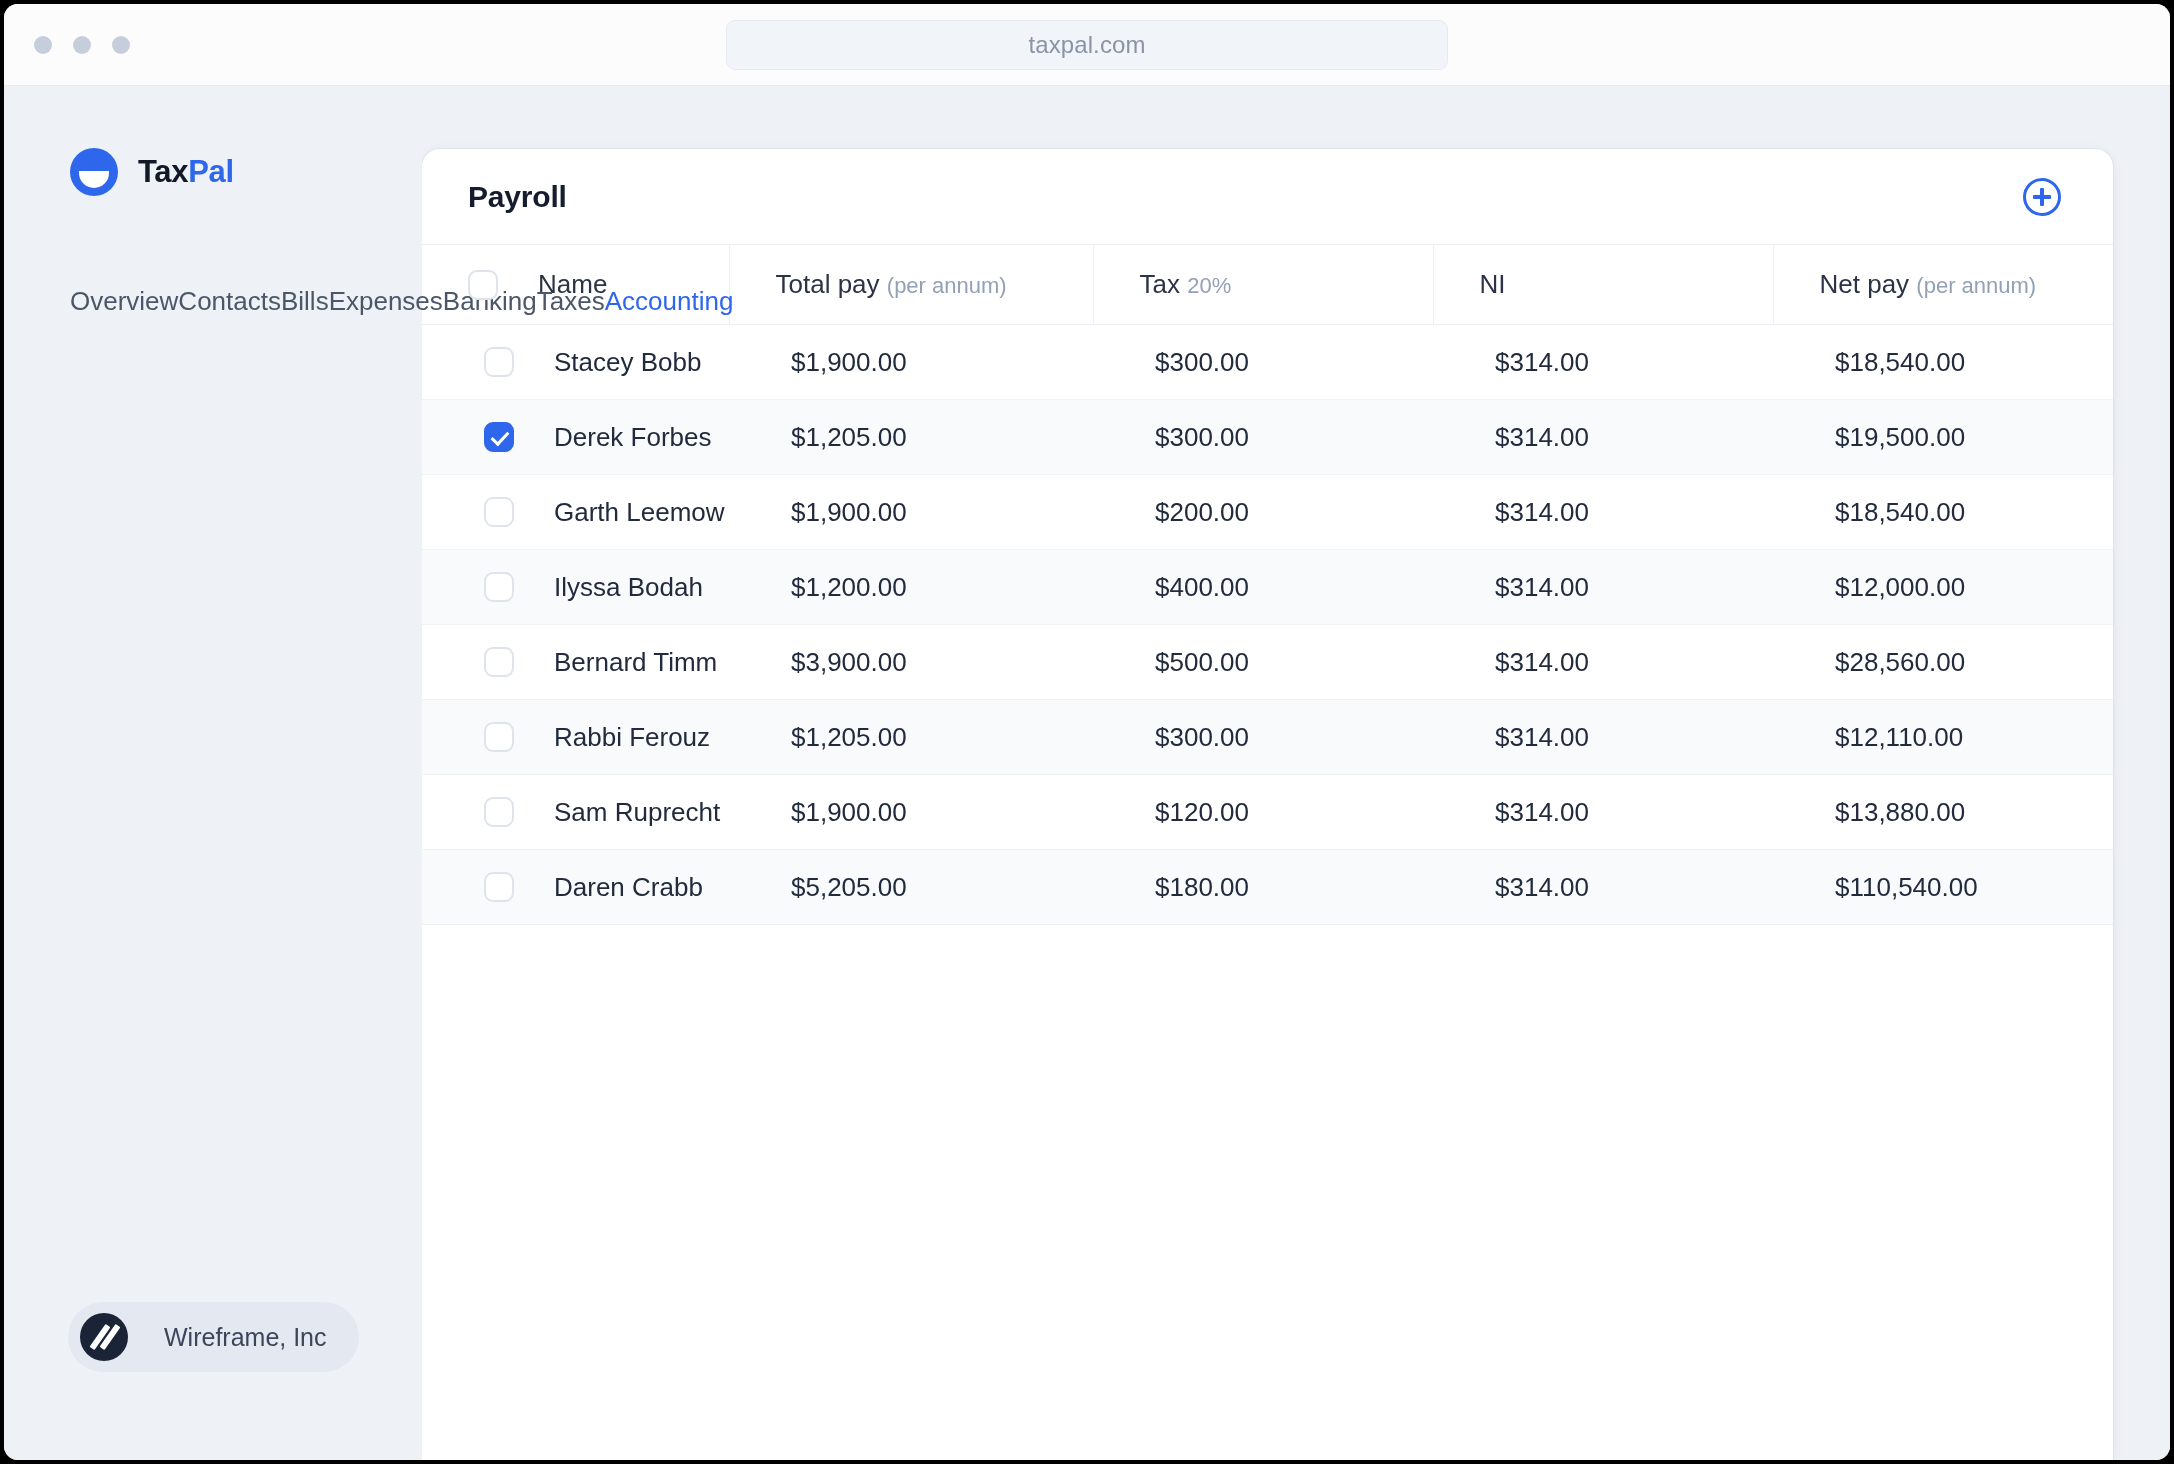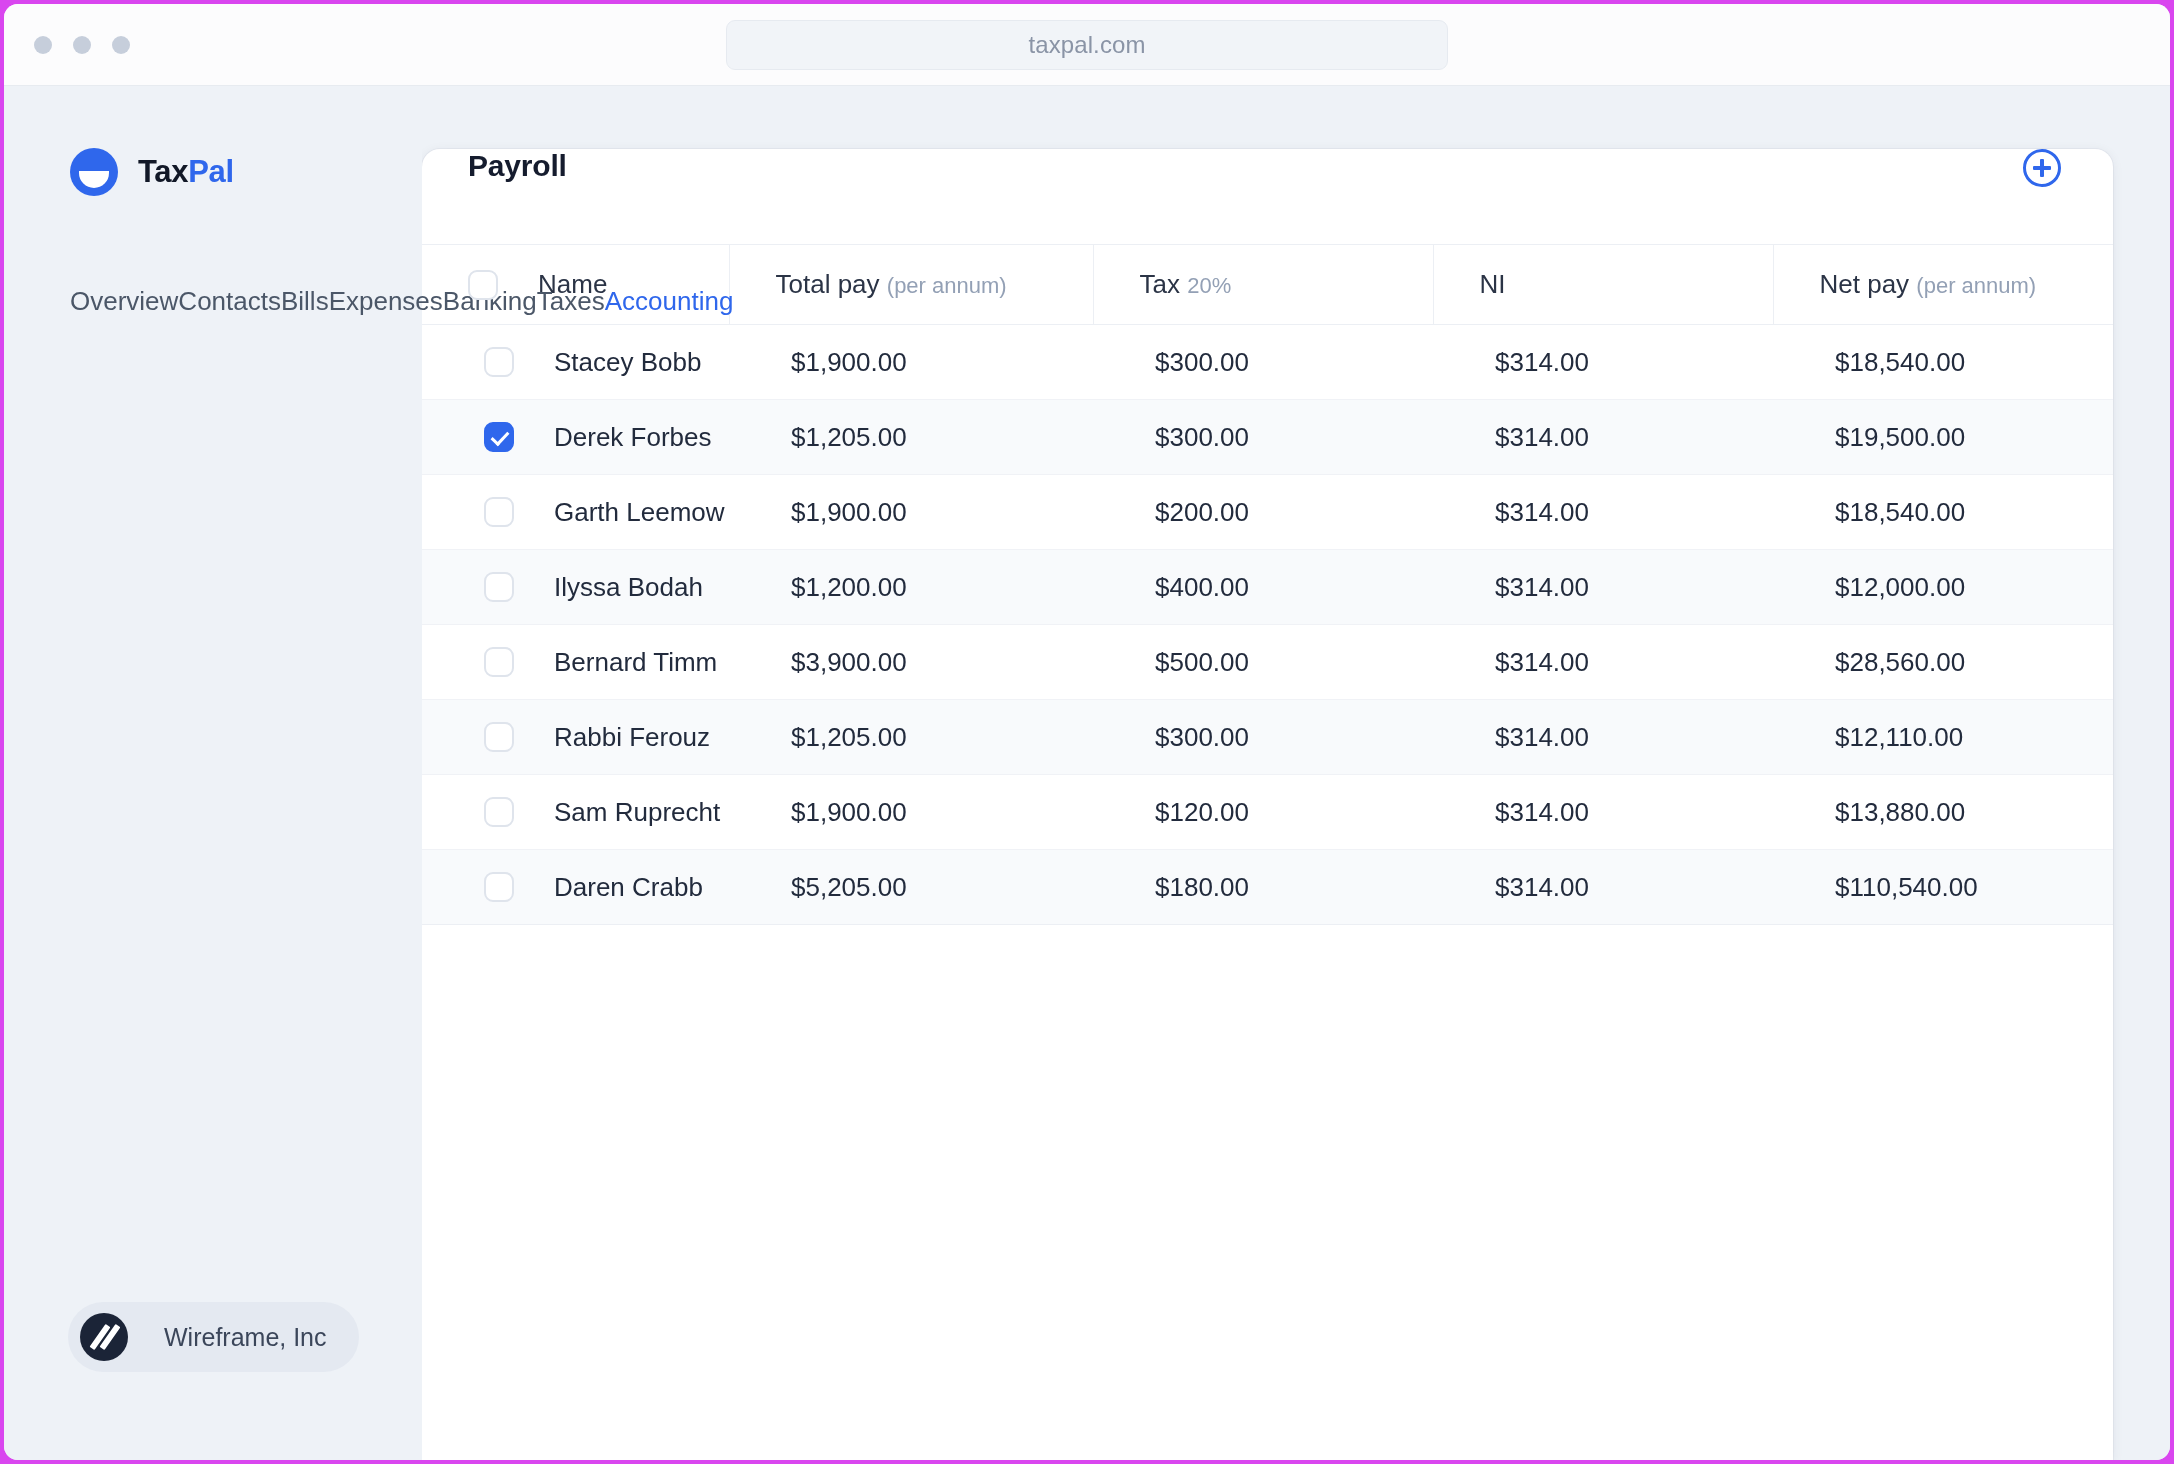--- a/index.html
+++ b/index.html
@@ -10,21 +10,21 @@
     overflow: hidden;
     background: #ffffff;
     font-family: "Liberation Sans", sans-serif;
   }
 
   
   .screen {
     position: relative;
     width: 2174px;
     height: 1464px;
-    background: #d946ef;
+    background: #000000;
     padding: 4px;
   }
   .window {
     position: relative;
     width: 2166px;
     height: 1456px;
     background: #eef2f7;
     border-radius: 14px;
     overflow: hidden;
     display: flex;
@@ -149,20 +149,21 @@
   .card {
     background: #ffffff;
     border-radius: 18px 18px 0 0;
     box-shadow: 0 2px 12px rgba(23,34,55,.07), 0 0 0 1px rgba(23,34,55,.035);
     height: 100%;
     overflow: hidden;
   }
   .card-head {
     height: 95px;
     display: flex;
+    align-items: center;
     justify-content: space-between;
     padding: 0 52px 0 46px;
   }
   .card-title { font-size: 30px; font-weight: 700; color: #151c2e; letter-spacing: -.2px; }
   .addbtn {
     width: 38px; height: 38px;
     border-radius: 50%;
     border: 3px solid #2f67ec;
     position: relative;
     cursor: pointer;

